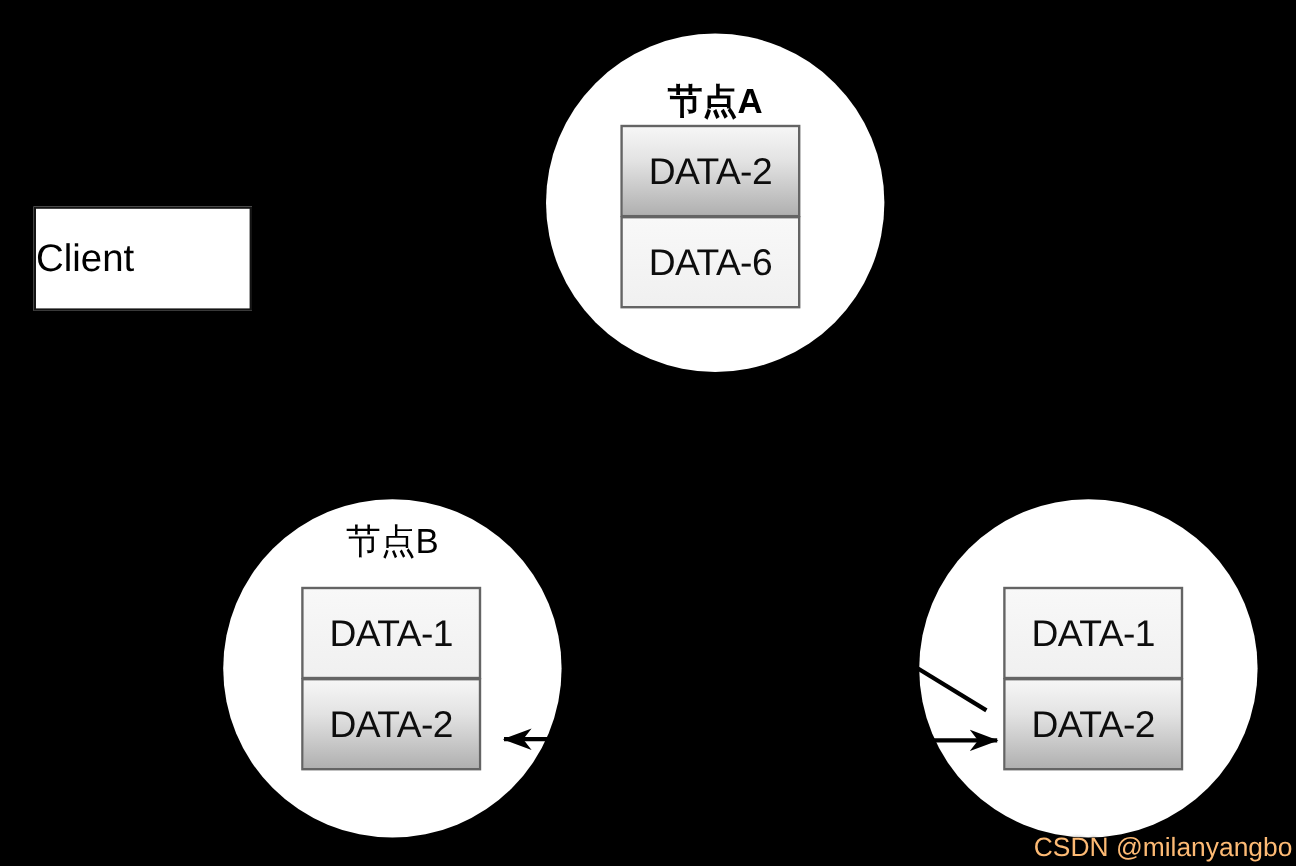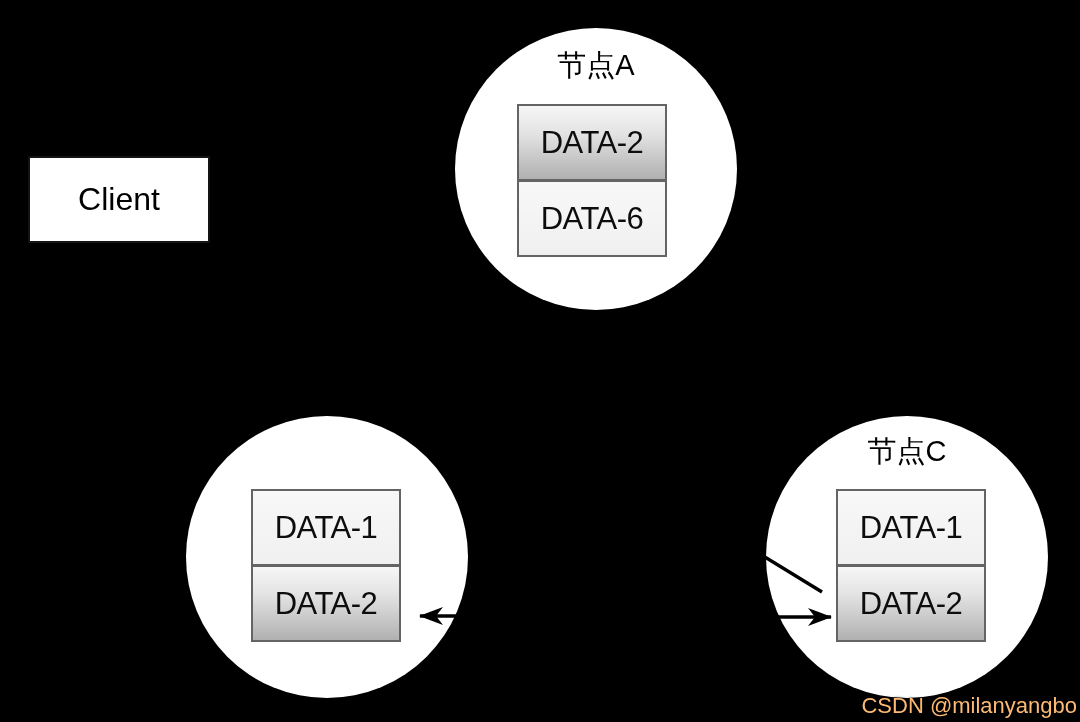--- a/index.html
+++ b/index.html
@@ -13,29 +13,29 @@
     height: 722px;
     background: #000000;
     overflow: hidden;
     font-family: "Liberation Sans", "DejaVu Sans", sans-serif;
   }
 
   
   .client-box {
     position: absolute;
     left: 28px;
-    top: 156px;
+    top: 172px;
     width: 182px;
     height: 87px;
     background: #ffffff;
     border: 2px solid #141414;
     box-sizing: border-box;
     display: flex;
     align-items: center;
-    justify-content: center;
+    justify-content: flex-start;
     font-size: 32px;
     color: #000000;
     letter-spacing: 0px;
   }
 
   
   .node-circle {
     position: absolute;
     width: 282px;
     height: 282px;
@@ -48,21 +48,21 @@
 
   .node-label {
     position: absolute;
     left: 0;
     width: 100%;
     text-align: center;
     font-size: 29px;
     color: #000000;
     font-weight: 400;
   }
-  .node-a .node-label { top: 18px; }
+  .node-a .node-label { top: 37px; font-weight: bold; }
   .node-b .node-label { top: 16px; }
   .node-c .node-label { top: 16px; }
 
   
   .data-stack {
     position: absolute;
     width: 150px;
   }
   .node-a .data-stack { left: 62px; top: 76px; }
   .node-b .data-stack { left: 65px; top: 73px; }
@@ -122,28 +122,28 @@
 
   <div class="node-circle node-a">
     <div class="node-label">节点A</div>
     <div class="data-stack">
       <div class="data-box gradient">DATA-2</div>
       <div class="data-box flat">DATA-6</div>
     </div>
   </div>
 
   <div class="node-circle node-b">
+    <div class="node-label">节点B</div>
     <div class="data-stack">
       <div class="data-box flat">DATA-1</div>
       <div class="data-box gradient">DATA-2</div>
     </div>
   </div>
 
   <div class="node-circle node-c">
-    <div class="node-label">节点C</div>
     <div class="data-stack">
       <div class="data-box flat">DATA-1</div>
       <div class="data-box gradient">DATA-2</div>
     </div>
   </div>
 
   <svg class="arrow-layer" viewBox="0 0 1080 722" xmlns="http://www.w3.org/2000/svg">
     <defs>
       <marker id="arrowhead" markerUnits="userSpaceOnUse" markerWidth="26" markerHeight="22" refX="23" refY="10" orient="auto">
         <path d="M0,1 L24,10 L0,19 L7,10 Z" fill="#000000"></path>

